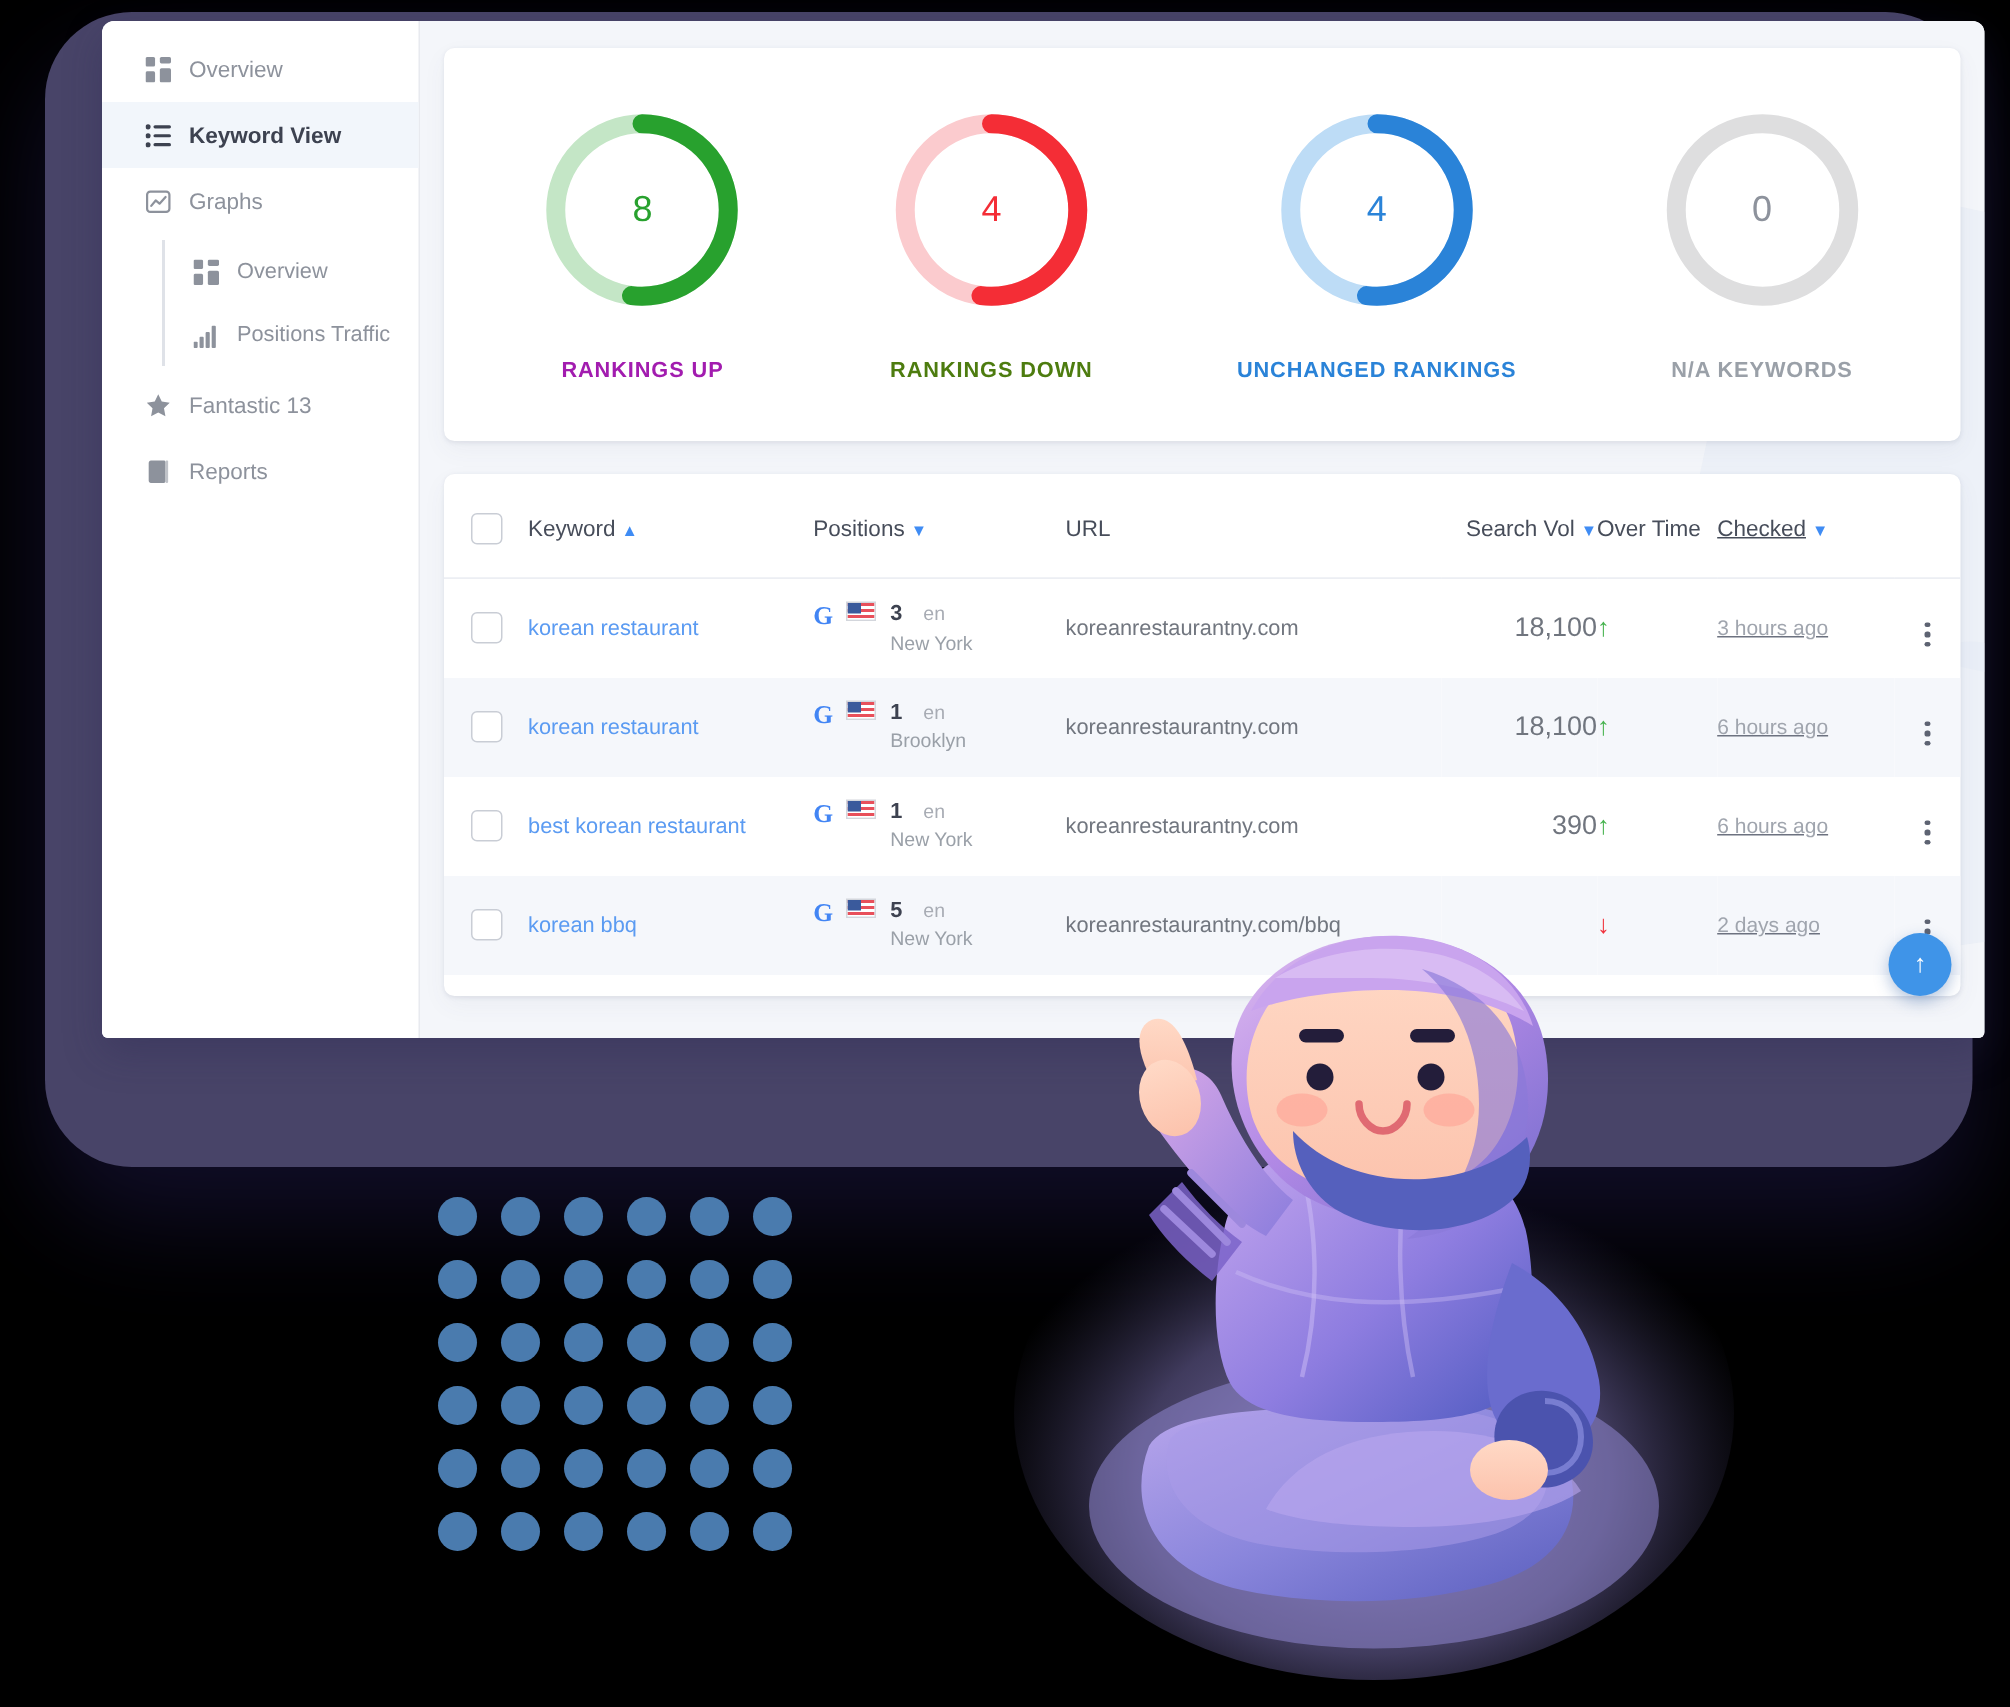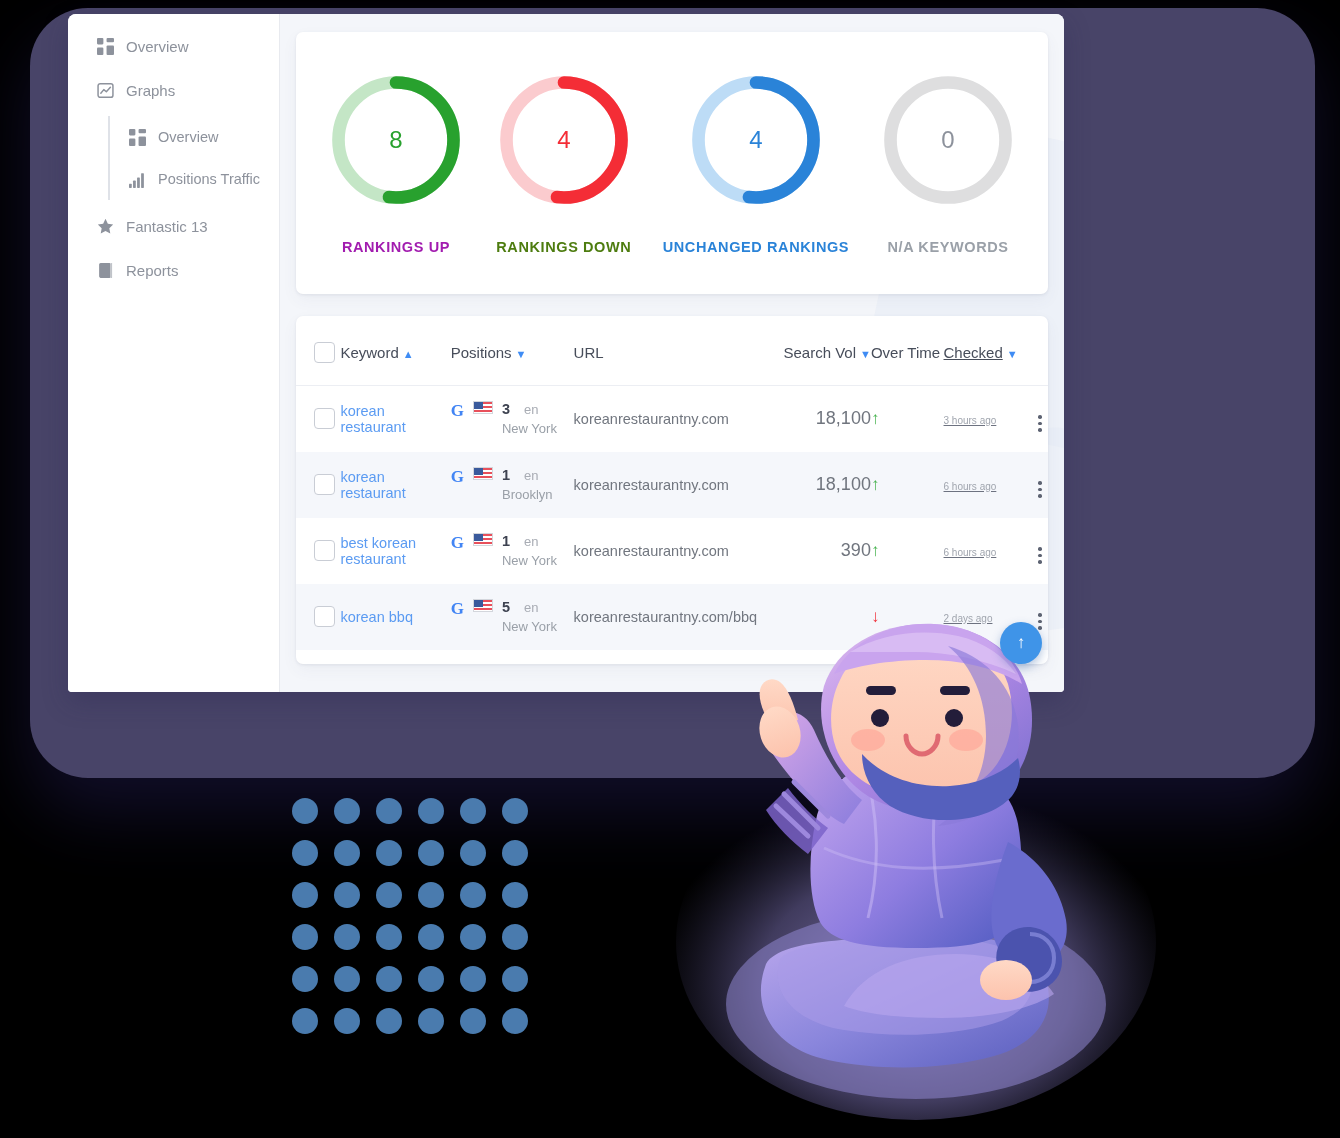--- a/index.html
+++ b/index.html
@@ -29,21 +29,21 @@
     background: #484468;
     border-radius: 58px;
     box-shadow: 0 34px 70px rgba(20,16,48,.85);
   }
 
   
   .app-window {
     position: absolute;
     left: 68px;
     top: 14px;
-    width: 996px;
+    width: 1255px;
     height: 678px;
     background: #f4f6fa;
     border-radius: 8px 8px 4px 4px;
     overflow: hidden;
     box-shadow: 0 10px 26px rgba(40,36,80,.30);
     display: flex;
   }
 
   
   .sidebar {
@@ -145,21 +145,21 @@
   .c-pos { width: 168px; }
   .c-url { width: 250px; }
   .c-vol { width: 104px; text-align: right; }
   .c-ot  { width: 80px; text-align: left; }
   .c-chk { width: 118px; text-decoration: underline; }
   .c-menu { width: 44px; text-align: center; }
 
   .kw-link { color: #5b9bf2; font-size: 14.5px; }
   .url-text { color: #71767f; font-size: 14.5px; }
   .vol-text { color: #70757e; font-size: 18px; }
-  .chk-text { color: #a0a5ae; font-size: 10px; }
+  .chk-text { color: #a0a5ae; font-size: 14px; }
 
   .cbox {
     width: 21px; height: 21px;
     border: 1px solid #c9cdd5;
     border-radius: 4px;
     background: #fff;
     display: block;
     cursor: pointer;
   }
   thead .cbox { margin-top: 0; }
@@ -238,20 +238,33 @@
           <svg viewBox="0 0 16 16" fill="currentColor">
               <rect x="0" y="0" width="6" height="6" rx="1"></rect>
               <rect x="9" y="0" width="7" height="4" rx="1"></rect>
               <rect x="0" y="9" width="6" height="7" rx="1"></rect>
               <rect x="9" y="7" width="7" height="9" rx="1"></rect>
             </svg>
         </span>
         <span>Overview</span>
       </div>
 
+      <div class="nav-item active">
+        <span class="ico">
+          <svg viewBox="0 0 16 16" fill="currentColor">
+              <circle cx="1.6" cy="2.4" r="1.6"></circle>
+              <rect x="5" y="1.4" width="11" height="2" rx="1"></rect>
+              <circle cx="1.6" cy="8" r="1.6"></circle>
+              <rect x="5" y="7" width="11" height="2" rx="1"></rect>
+              <circle cx="1.6" cy="13.6" r="1.6"></circle>
+              <rect x="5" y="12.6" width="11" height="2" rx="1"></rect>
+            </svg>
+        </span>
+        <span>Keyword View</span>
+      </div>
 
       <div class="nav-item">
         <span class="ico">
           <svg viewBox="0 0 16 16" fill="none" stroke="currentColor" stroke-width="1.4">
               <rect x="1" y="1.6" width="14" height="12.8" rx="2"></rect>
               <path d="M3.6 10.6 L6.4 7.2 L8.8 9.2 L12.6 5" stroke-linecap="round" stroke-linejoin="round"></path>
             </svg>
         </span>
         <span>Graphs</span>
       </div>

